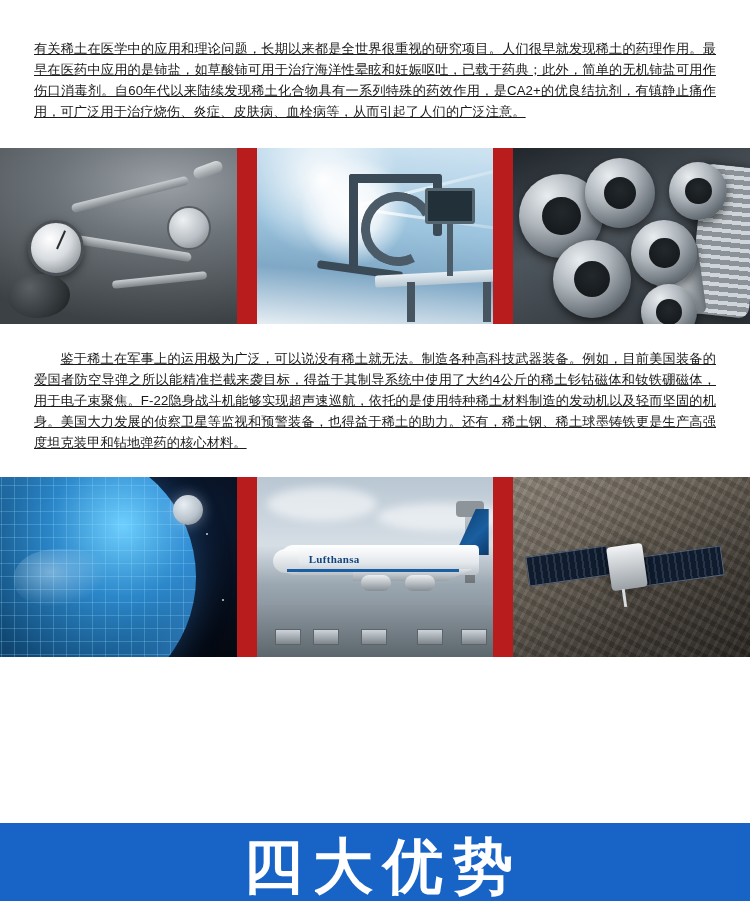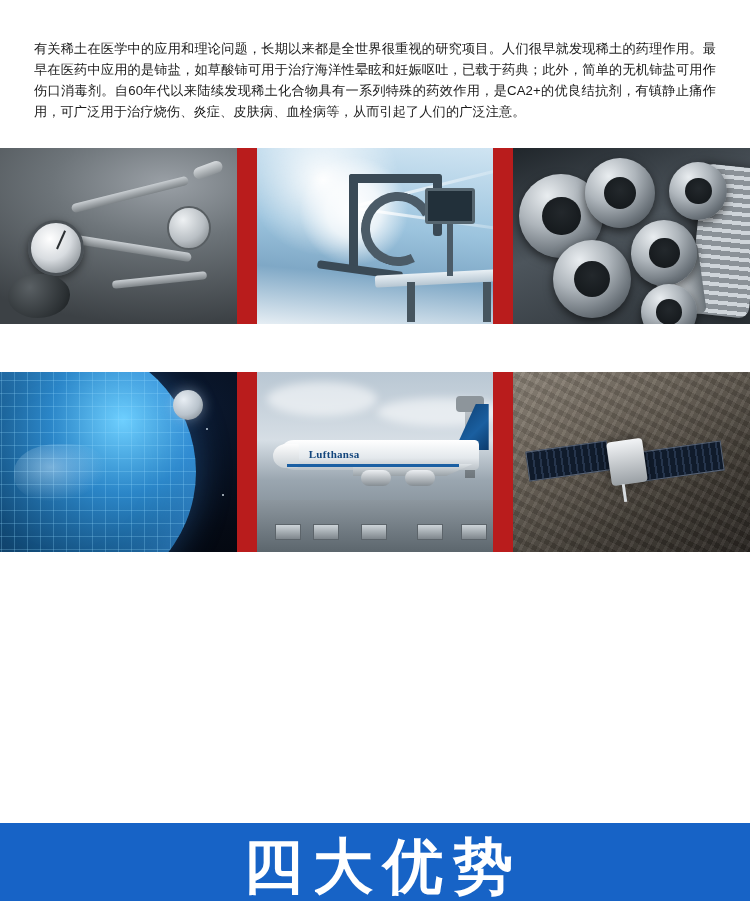--- a/index.html
+++ b/index.html
@@ -13,20 +13,21 @@
   .page {
     position: relative;
     width: 750px; height: 901px;
     background: #fff;
   }
 
   
   .text-block {
     padding: 0 34px;
     color: #1a1a1a;
+    text-decoration: underline;
   }
   .para {
     font-size: 13.2px;
     line-height: 21px;
     text-align: justify;
     text-justify: inter-ideograph;
     margin: 0 0 4px 0;
     letter-spacing: 0.1px;
   }
   .para.indent { text-indent: 2em; }
@@ -360,20 +361,21 @@
       <div class="ring r2"></div>
       <div class="ring r3"></div>
       <div class="ring r4"></div>
       <div class="ring r5"></div>
       <div class="ring r6"></div>
     </div>
 
   </div>
 
   <div class="text-block block-2">
+    <p class="para indent">鉴于稀土在军事上的运用极为广泛，可以说没有稀土就无法。制造各种高科技武器装备。例如，目前美国装备的爱国者防空导弹之所以能精准拦截来袭目标，得益于其制导系统中使用了大约4公斤的稀土钐钴磁体和钕铁硼磁体，用于电子束聚焦。F-22隐身战斗机能够实现超声速巡航，依托的是使用特种稀土材料制造的发动机以及轻而坚固的机身。美国大力发展的侦察卫星等监视和预警装备，也得益于稀土的助力。还有，稀土钢、稀土球墨铸铁更是生产高强度坦克装甲和钻地弹药的核心材料。</p>
   </div>
 
   <div class="strip strip-2">
 
     <div class="cell img-earth">
       <div class="star" style="left:182px;top:22px"></div>
       <div class="star" style="left:206px;top:56px"></div>
       <div class="star" style="left:160px;top:96px"></div>
       <div class="star" style="left:222px;top:122px"></div>
       <div class="star" style="left:140px;top:152px"></div>

